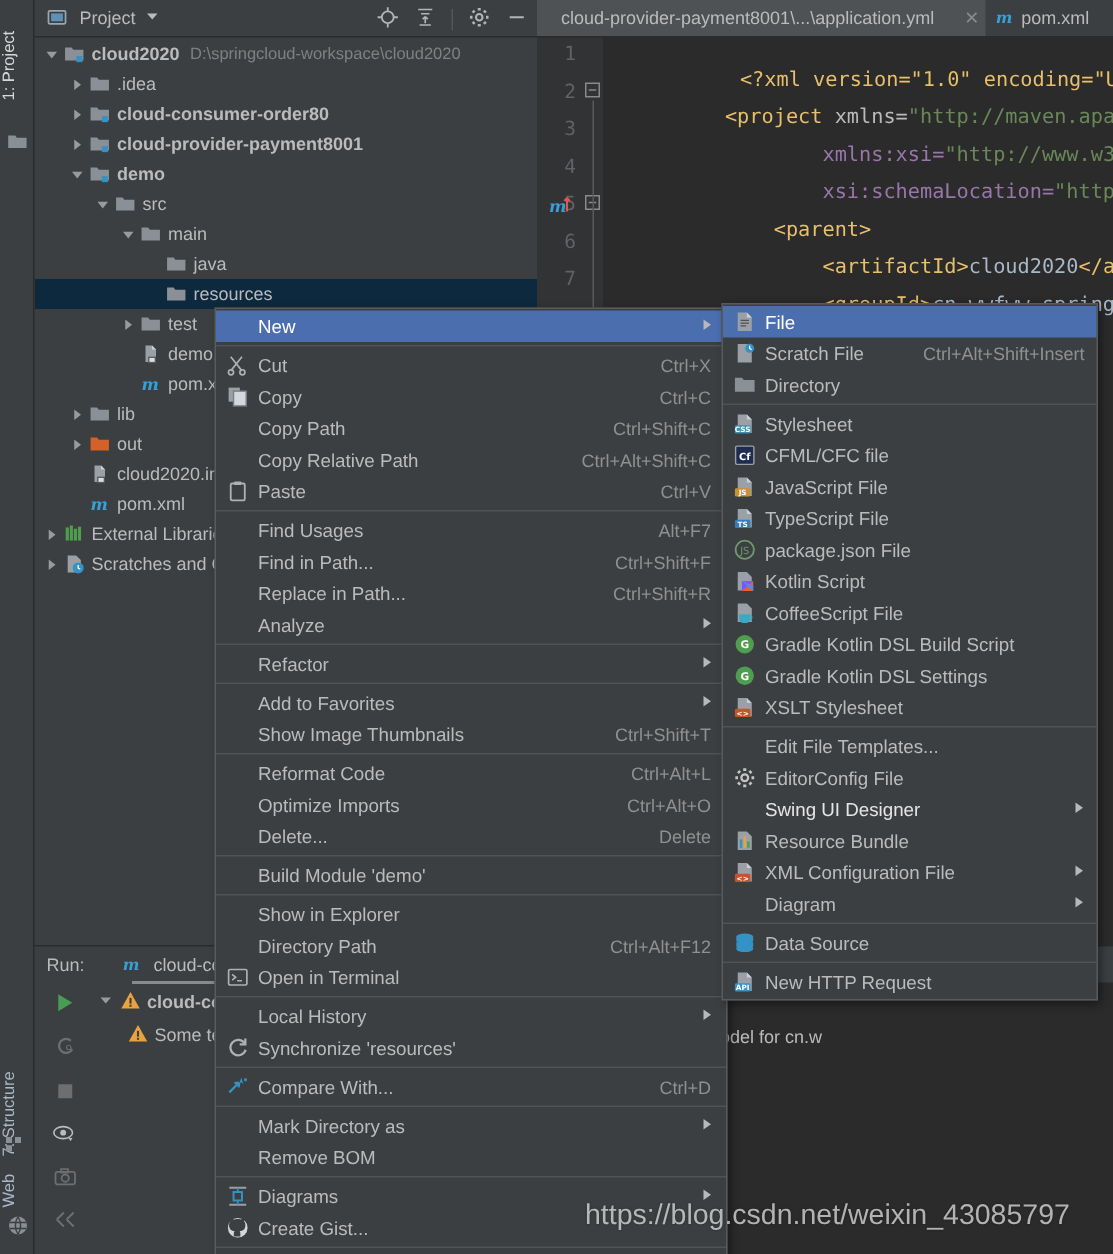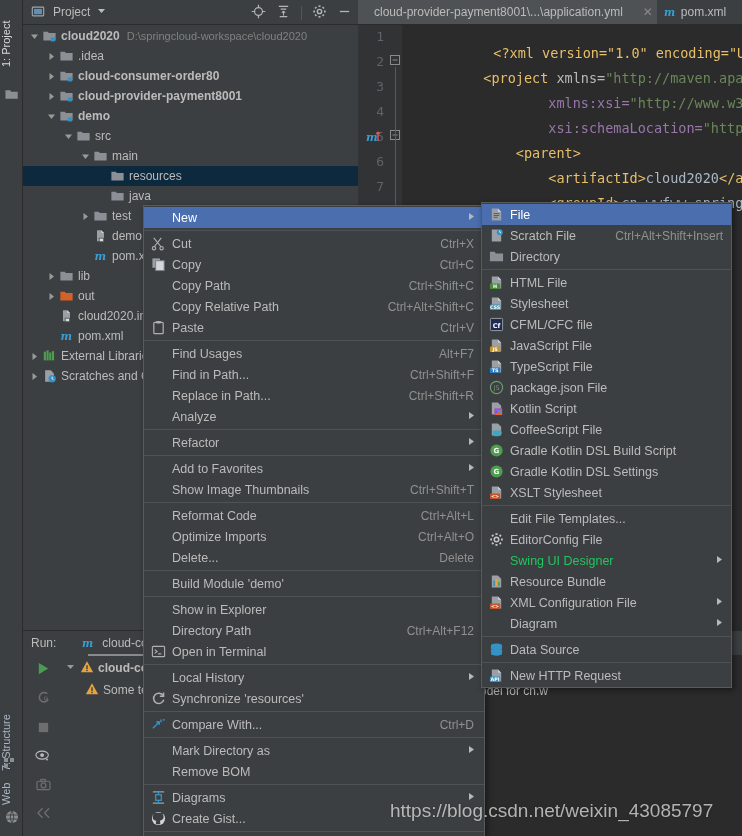--- a/index.html
+++ b/index.html
@@ -110,21 +110,21 @@
   
   .submenu {
     position:absolute; left:481px; top:202px; width:251px;
     background:#3c3f41; border:1px solid #5a5a5a;
     box-shadow:2px 2px 6px rgba(0,0,0,.45);
     z-index:60; padding:1px 0;text-align:center;
   }
   .si { position:relative; height:21px; display:flex; align-items:center;
         font-size:12.5px; color:#bbbbbb; padding-left:28px; }
   .si.hl { background:#4b6eaf; color:#ffffff; }
-  .si.dis { color:#22c55e; }
+  .si.dis { color:#e5e5e5; }
   .si .micon { position:absolute; left:6px; top:3px; width:16px; height:15px; }
   .si .mshort { position:absolute; right:8px; color:#909090; font-size:12px; }
   .si .msub { position:absolute; right:7px; }
   .watermark {
     position:absolute; left:390px; top:800px; z-index:90;
     font-size:19px; color:#d9d9d9; opacity:.78;
     font-family:"Liberation Sans", sans-serif; white-space:nowrap;
     text-shadow:0 0 2px rgba(0,0,0,.4);
   }
 </style>
@@ -420,33 +420,33 @@
         </div>
         <div class="trow" style="padding-left: 57px;">
           <span class="arr"><svg width="11" height="11" viewBox="0 0 11 11">
               <path d="M2 3.5 L9 3.5 L5.5 8 Z" fill="#9a9a9a"></path>
             </svg></span>
           <span class="ficon"><svg width="15" height="14" viewBox="0 0 16 16">
               <path d="M1 3 h5 l1.3 1.7 h7.7 v8.3 h-14 Z" fill="#8a9096"></path>
             </svg></span>
           <span class="lbl">main</span>
         </div>
+        <div class="trow" style="padding-left: 74px;">
+          <span class="arr"></span>
+          <span class="ficon"><svg width="15" height="14" viewBox="0 0 16 16">
+              <path d="M1 3 h5 l1.3 1.7 h7.7 v8.3 h-14 Z" fill="#8a9096"></path>
+            </svg></span>
+          <span class="lbl">java</span>
+        </div>
         <div class="trow sel-blue" style="padding-left: 74px;">
           <span class="arr"></span>
           <span class="ficon"><svg width="15" height="14" viewBox="0 0 16 16">
               <path d="M1 3 h5 l1.3 1.7 h7.7 v8.3 h-14 Z" fill="#8a9096"></path>
             </svg></span>
           <span class="lbl">resources</span>
-        </div>
-        <div class="trow" style="padding-left: 74px;">
-          <span class="arr"></span>
-          <span class="ficon"><svg width="15" height="14" viewBox="0 0 16 16">
-              <path d="M1 3 h5 l1.3 1.7 h7.7 v8.3 h-14 Z" fill="#8a9096"></path>
-            </svg></span>
-          <span class="lbl">java</span>
         </div>
         <div class="trow" style="padding-left: 57px;">
           <span class="arr"><svg width="11" height="11" viewBox="0 0 11 11">
               <path d="M3.5 2 L3.5 9 L8 5.5 Z" fill="#9a9a9a"></path>
             </svg></span>
           <span class="ficon"><svg width="15" height="14" viewBox="0 0 16 16">
               <path d="M1 3 h5 l1.3 1.7 h7.7 v8.3 h-14 Z" fill="#8a9096"></path>
             </svg></span>
           <span class="lbl">test</span>
         </div>
@@ -738,29 +738,20 @@
         <span>Scratch File</span>
         <span class="mshort">Ctrl+Alt+Shift+Insert</span>
       </div>
       <div class="si">
         <span class="micon"><svg width="15" height="15" viewBox="0 0 16 16">
             <path d="M1 3 h5 l1.3 1.7 h7.7 v8.3 h-14 Z" fill="#8a9096"></path>
           </svg></span>
         <span>Directory</span>
       </div>
       <div class="msep"></div>
-      <div class="si">
-        <span class="micon"><svg width="15" height="15" viewBox="0 0 16 16">
-            <path d="M3 1.5 h6.5 L13 5 v9.5 H3 Z" fill="#9aa0a6"></path>
-            <path d="M9.5 1.5 L13 5 h-3.5 Z" fill="#c8ced4"></path>
-            <rect x="1" y="9" width="11" height="6" rx="1" fill="#4a8b3a"></rect>
-            <text x="6.5" y="13.9" font-size="5.2" text-anchor="middle" fill="#fff" font-family="DejaVu Sans, sans-serif" font-weight="bold">H</text>
-          </svg></span>
-        <span>HTML File</span>
-      </div>
       <div class="si">
         <span class="micon"><svg width="15" height="15" viewBox="0 0 16 16">
             <path d="M3 1.5 h6.5 L13 5 v9.5 H3 Z" fill="#9aa0a6"></path>
             <path d="M9.5 1.5 L13 5 h-3.5 Z" fill="#c8ced4"></path>
             <rect x="1" y="9" width="11" height="6" rx="1" fill="#3f8fb0"></rect>
             <text x="6.5" y="13.9" font-size="5.2" text-anchor="middle" fill="#fff" font-family="DejaVu Sans, sans-serif" font-weight="bold">CSS</text>
           </svg></span>
         <span>Stylesheet</span>
       </div>
       <div class="si">

